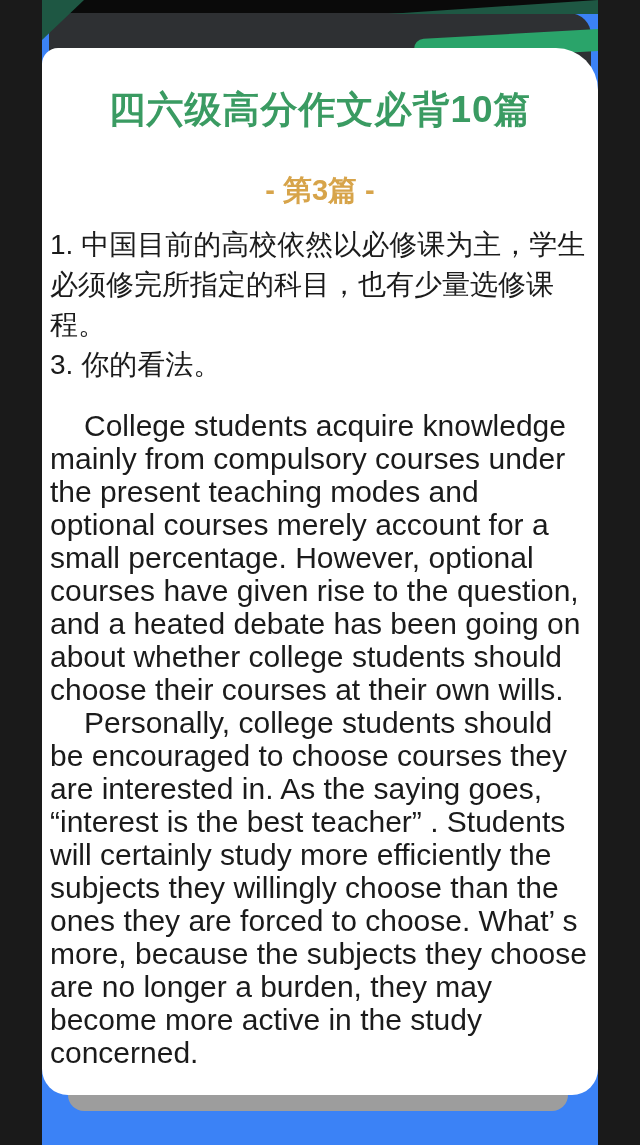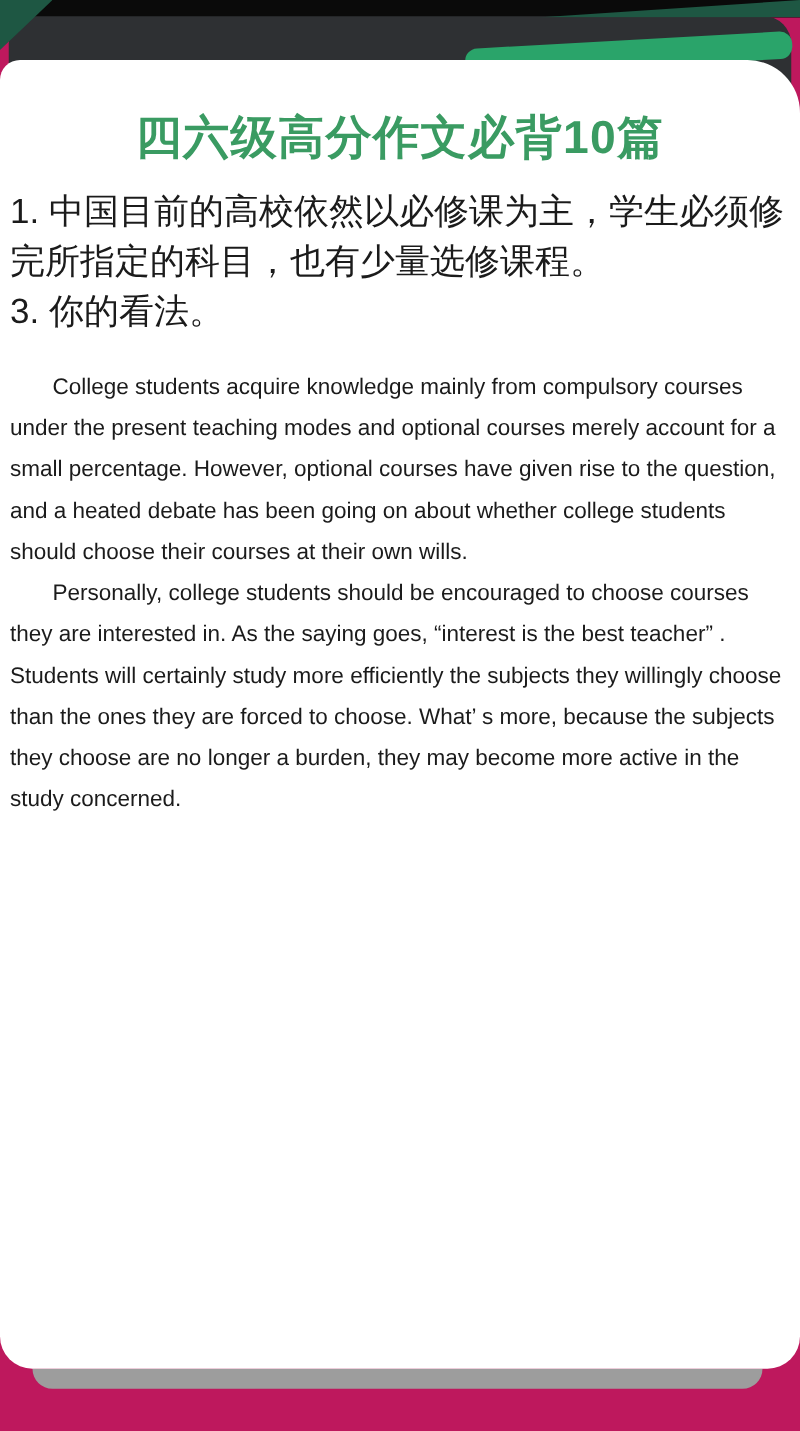--- a/index.html
+++ b/index.html
@@ -2,24 +2,24 @@
 <html><head>
 <meta charset="utf-8">
 <style>
   html, body { margin: 0; padding: 0; }
   body {
     font-family: "Liberation Sans", sans-serif;
     background: #1a1a1a;
   }
   .screen {
     position: relative;
-    width: 640px;
+    width: 556px;
     height: 1145px;
     margin: 0 auto;
-    background: #be185d;
+    background: #3b82f6;
     overflow: hidden;
   }
   
   .top-strip {
     position: absolute;
     top: 0; left: 0; right: 0;
     height: 14px;
     background: #0a0a0a;
     z-index: 0;
   }
@@ -98,21 +98,21 @@
   }
   .prompt {
     margin-top: 18px;
     font-size: 28px;
     line-height: 40px;
     color: #1b1b1b;
   }
   .prompt .prompt-item { margin: 0; }
   .essay {
     margin-top: 24px;
-    font-size: 18px;
+    font-size: 30px;
     line-height: 33px;
     color: #1b1b1b;
   }
   .essay p {
     margin: 0;
     text-indent: 34px;
   }
 </style>
 </head>
 <body>
@@ -123,20 +123,21 @@
   <div class="wedge-left"></div>
   <div class="wedge-right"></div>
   <div class="dark-panel"></div>
   <div class="green-ribbon"></div>
   <div class="under-card"></div>
 
   <div class="card">
 
     <div class="page-title">四六级高分作文必背10篇</div>
 
+    <div class="section-heading">- 第3篇 -</div>
 
     <div class="prompt">
       <p class="prompt-item">1. 中国目前的高校依然以必修课为主，学生必须修完所指定的科目，也有少量选修课程。</p>
       <p class="prompt-item">3. 你的看法。</p>
     </div>
 
     <div class="essay">
       <p>College students acquire knowledge mainly from compulsory courses under the present teaching modes and optional courses merely account for a small percentage. However, optional courses have given rise to the question, and a heated debate has been going on about whether college students should choose their courses at their own wills.</p>
       <p>Personally, college students should be encouraged to choose courses they are interested in. As the saying goes, “interest is the best teacher” . Students will certainly study more efficiently the subjects they willingly choose than the ones they are forced to choose. What’ s more, because the subjects they choose are no longer a burden, they may become more active in the study concerned.</p>
     </div>

